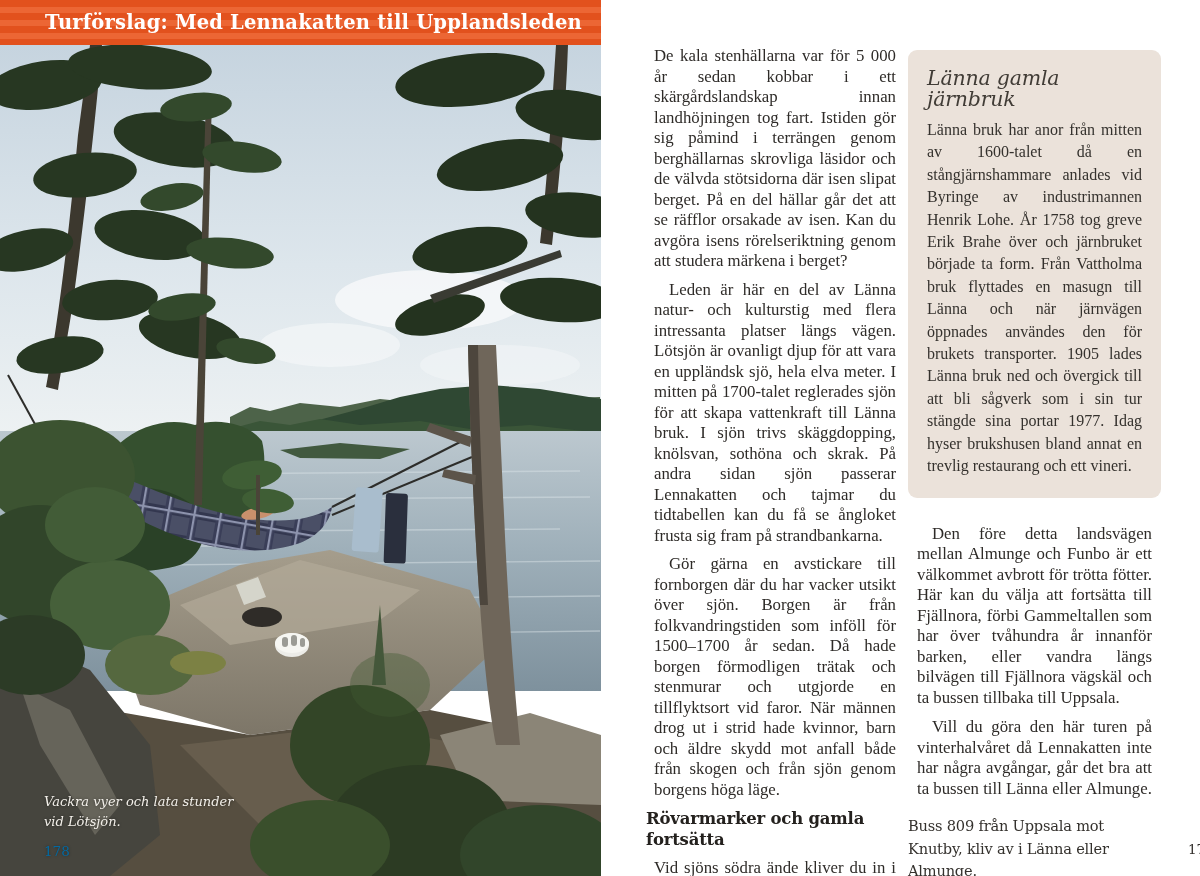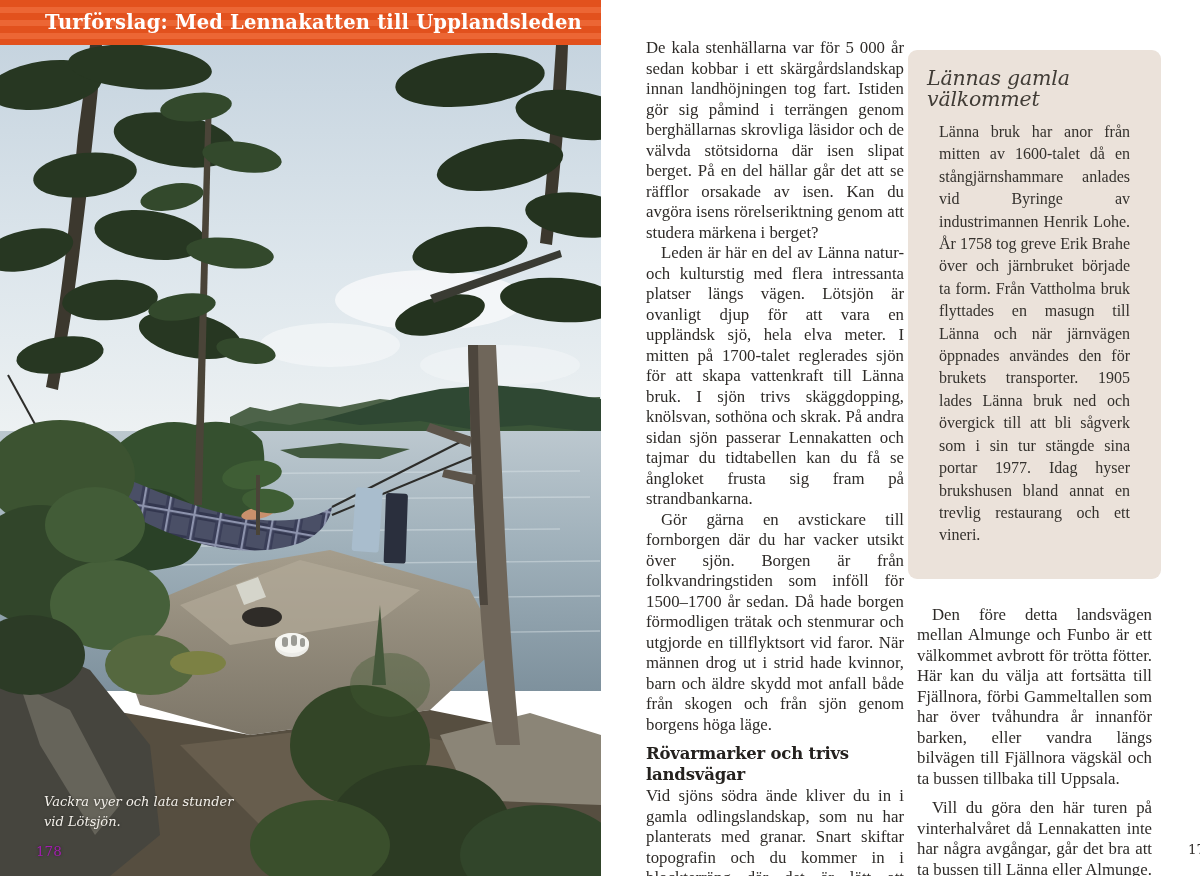--- a/index.html
+++ b/index.html
@@ -8,34 +8,34 @@
   
   #photo-page{position:absolute;left:0;top:0;width:601px;height:664px;}
   #banner{position:absolute;left:0;top:0;width:601px;height:45px;
           background:repeating-linear-gradient(180deg,#e2511d 0 6.5px,#ec6634 6.5px 13px);}
   #banner .t{position:absolute;left:45px;top:0;line-height:45px;color:#ffffff;
              font-family:"DejaVu Serif",serif;font-weight:bold;font-size:19.5px;letter-spacing:.2px;}
   #photo{position:absolute;left:0;top:45px;width:601px;height:831px;display:block;}
   #caption{position:absolute;left:44px;top:792px;width:190px;color:#f2efe9;
            font-family:"DejaVu Serif",serif;font-style:italic;font-size:13px;line-height:20px;
            text-shadow:0 0 3px rgba(0,0,0,.45);}
-  #pageno-left{position:absolute;left:36px;top:843px;color:#a21caf;font-size:13.5px;
+  #pageno-left{position:absolute;left:44px;top:843px;color:#0369a1;font-size:13.5px;
                font-family:"DejaVu Serif",serif;text-shadow:0 0 3px rgba(0,0,0,.4);}
   
   .col{position:absolute;text-align:justify;}
   #col1{left:646px;top:38px;width:258px;font-size:16.8px;line-height:20.5px;}
-  #col1 p{margin:0;}
+  #col1 p{margin:8px;}
   #col1 p.ind{text-indent:15px;}
   #subhead{font-family:"DejaVu Serif",serif;font-weight:bold;font-size:16.5px;
            margin:9px 0 1px 0;text-align:left;color:#24211e;letter-spacing:-.2px;}
   #col2{left:908px;top:50px;width:253px;font-size:16.8px;line-height:20.5px;}
   #infobox{background:#ebe2da;border-radius:9px;padding:16px 19px 20px 19px;}
   #infobox h3{margin:2px 0 10px 0;font-family:"DejaVu Serif",serif;font-style:italic;
               font-weight:500;font-size:20.5px;color:#413c36;text-align:left;letter-spacing:-.2px;}
-  #infobox p{margin:12px;font-size:16px;line-height:22.4px;color:#34312d;}
+  #infobox p{margin:0;font-size:16px;line-height:22.4px;color:#34312d;}
   #col2 p.body{margin:9px;}
   #col2 .gap{height:17px;}
   #factlist{margin-top:16px;font-family:"DejaVu Serif",serif;font-size:14.6px;
             line-height:22.5px;text-align:left;color:#34312d;letter-spacing:-.2px;}
   #factlist b{font-weight:bold;color:#24211e;}
   #pageno-right{position:absolute;left:1188px;top:841px;width:24px;text-align:right;
                 color:#33302c;font-size:13.5px;font-family:"DejaVu Serif",serif;}
 </style>
 </head>
 <body>
@@ -206,27 +206,27 @@
     </svg>
 
     <div id="caption">Vackra vyer och lata stunder vid Lötsjön.</div>
     <div id="pageno-left">178</div>
   </div>
 
   <div class="col" id="col1">
     <p>De kala stenhällarna var för 5 000 år sedan kobbar i ett skärgårdslandskap innan landhöjningen tog fart. Istiden gör sig påmind i terrängen genom berghällarnas skrovliga läsidor och de välvda stötsidorna där isen slipat berget. På en del hällar går det att se räfflor orsakade av isen. Kan du avgöra isens rörelseriktning genom att studera märkena i berget?</p>
     <p class="ind">Leden är här en del av Länna natur- och kulturstig med flera intressanta platser längs vägen. Lötsjön är ovanligt djup för att vara en uppländsk sjö, hela elva meter. I mitten på 1700-talet reglerades sjön för att skapa vattenkraft till Länna bruk. I sjön trivs skäggdopping, knölsvan, sothöna och skrak. På andra sidan sjön passerar Lennakatten och tajmar du tidtabellen kan du få se ångloket frusta sig fram på strandbankarna.</p>
     <p class="ind">Gör gärna en avstickare till fornborgen där du har vacker utsikt över sjön. Borgen är från folkvandringstiden som inföll för 1500–1700 år sedan. Då hade borgen förmodligen trätak och stenmurar och utgjorde en tillflyktsort vid faror. När männen drog ut i strid hade kvinnor, barn och äldre skydd mot anfall både från skogen och från sjön genom borgens höga läge.</p>
-    <h2 id="subhead">Rövarmarker och trivs landsvägar</h2>
+    <h2 id="subhead">Rövarmarker och gamla fortsätta</h2>
     <p>Vid sjöns södra ände kliver du in i gamla odlingslandskap, som nu har planterats med granar. Snart skiftar topografin och du kommer in i blockterräng där det är lätt att föreställa sig rövare som lurar bakom de stora stenhögarna. För den nyfikne går det att hitta små grottor bland stenblocken.</p>
   </div>
 
   <div class="col" id="col2">
     <div id="infobox">
-      <h3>Lännas gamla välkommet</h3>
+      <h3>Länna gamla järnbruk</h3>
       <p>Länna bruk har anor från mitten av 1600-talet då en stångjärnshammare anlades vid Byringe av industrimannen Henrik Lohe. År 1758 tog greve Erik Brahe över och järnbruket började ta form. Från Vattholma bruk flyttades en masugn till Länna och när järnvägen öppnades användes den för brukets transporter. 1905 lades Länna bruk ned och övergick till att bli sågverk som i sin tur stängde sina portar 1977. Idag hyser brukshusen bland annat en trevlig restaurang och ett vineri.</p>
     </div>
     <div class="gap"></div>
     <p class="body ind" style="text-indent:15px">Den före detta landsvägen mellan Almunge och Funbo är ett välkommet avbrott för trötta fötter. Här kan du välja att fortsätta till Fjällnora, förbi Gammeltallen som har över tvåhundra år innanför barken, eller vandra längs bilvägen till Fjällnora vägskäl och ta bussen tillbaka till Uppsala.</p>
     <p class="body" style="text-indent:15px">Vill du göra den här turen på vinterhalvåret då Lennakatten inte har några avgångar, går det bra att ta bussen till Länna eller Almunge.</p>
 
     <div id="factlist">
       <div><b></b><span>Buss 809 från Uppsala mot Knutby, kliv av i Länna eller Almunge.</span></div>
 
     </div>

